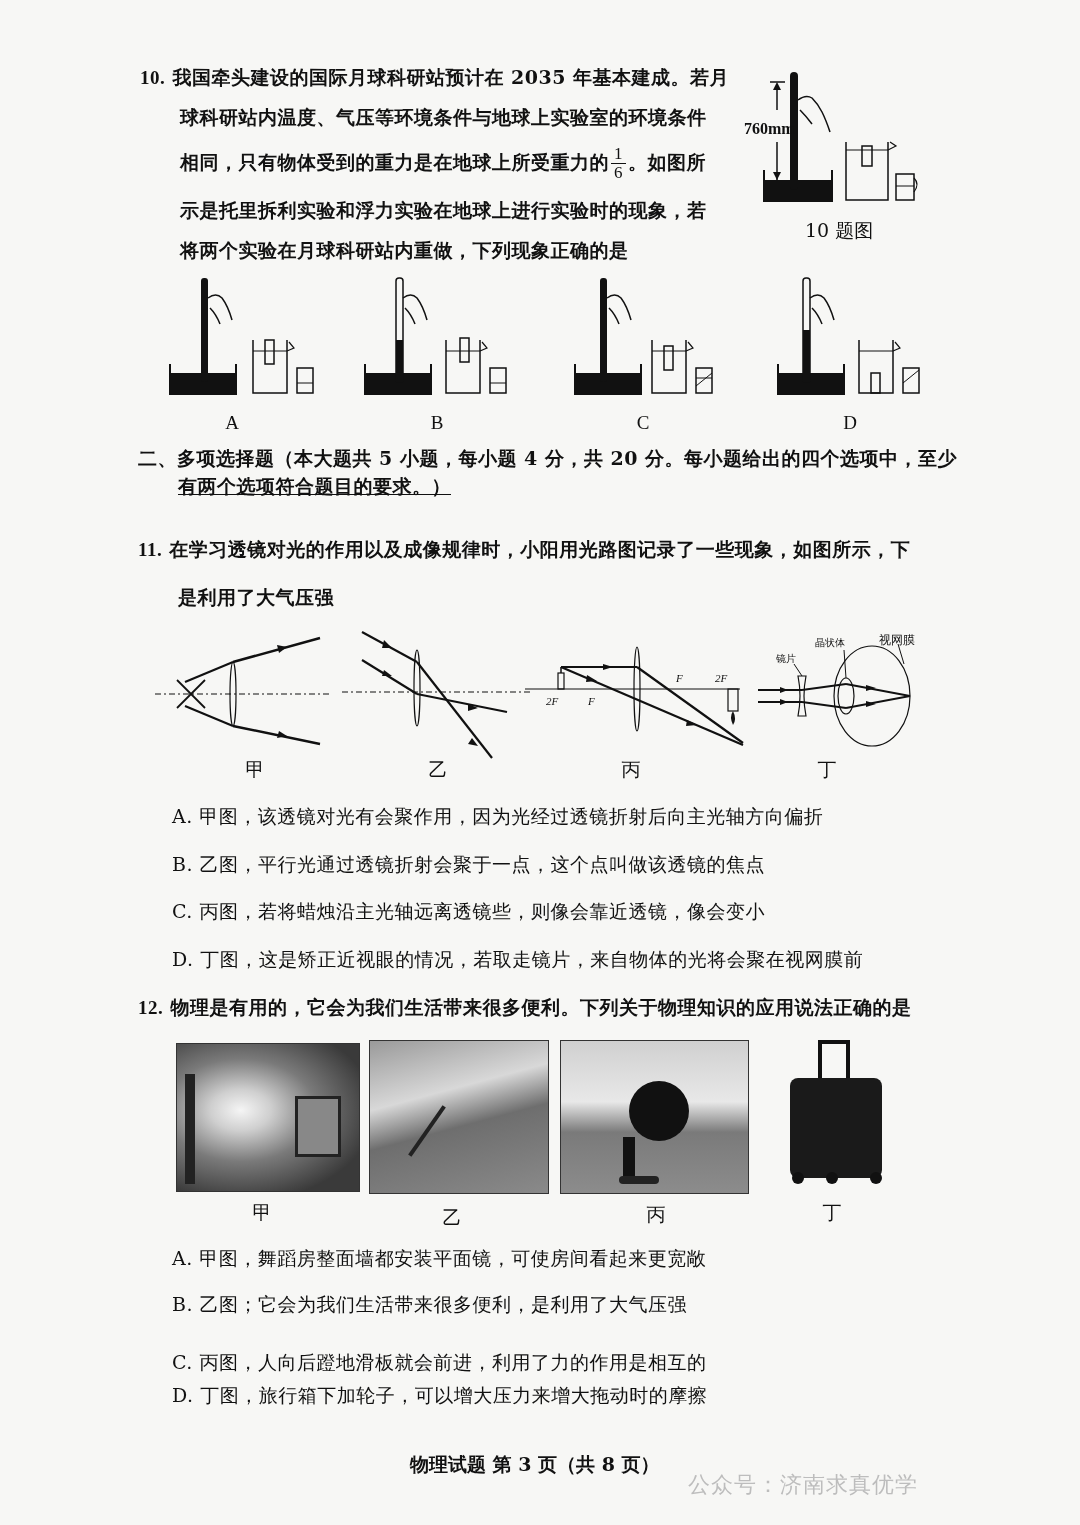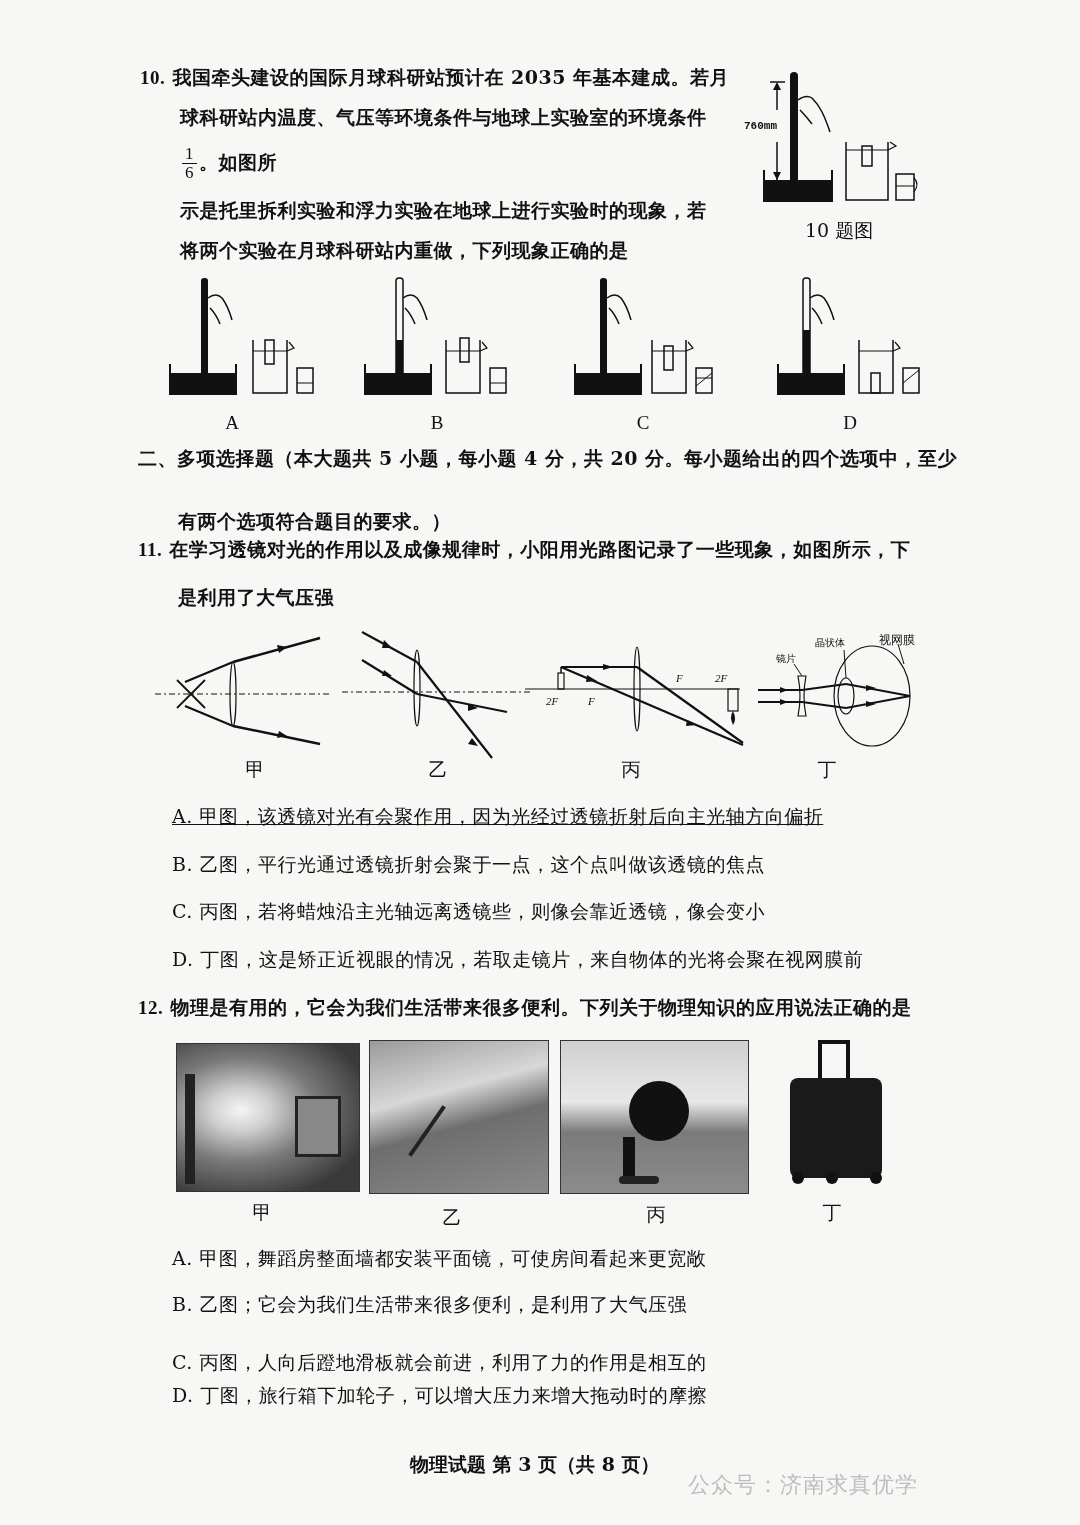--- a/index.html
+++ b/index.html
@@ -25,21 +25,21 @@
 </head>
 <body>
 
 <div>
   <div class="line" style="left:140px; top:64px;">
     <span class="qnum">10.</span>
     <span>我国牵头建设的国际月球科研站预计在 2035 年基本建成。若月</span>
   </div>
   <div class="line" style="left:180px; top:104px;text-align:right;">球科研站内温度、气压等环境条件与地球上实验室的环境条件</div>
   <div class="line" style="left:180px; top:145px;">
-    <span class="frac"><span class="num">1</span><span class="den">6</span></span><span>。如图所</span>
+    <span>相同，只有物体受到的重力是在地球上所受重力的</span><span class="frac"><span class="num">1</span><span class="den">6</span></span><span>。如图所</span>
   </div>
   <div class="line" style="left:180px; top:197px;">示是托里拆利实验和浮力实验在地球上进行实验时的现象，若</div>
   <div class="line" style="left:180px; top:237px;">将两个实验在月球科研站内重做，下列现象正确的是</div>
 
   <div>
     <svg width="200" height="140" style="left:740px; top:70px;">
 
       <line x1="30" y1="12" x2="45" y2="12" stroke="#111" stroke-width="1.5"></line>
       <line x1="37" y1="14" x2="37" y2="40" stroke="#111" stroke-width="1.5"></line>
       <polygon points="33,20 41,20 37,12" fill="#111"></polygon>
@@ -55,21 +55,21 @@
       <path d="M58,30 q8,-6 14,-2 q6,6 10,14 q4,8 8,20 M60,40 q6,6 12,14" stroke="#111" stroke-width="1.5" fill="none"></path>
 
       <path d="M106,72 L106,130 L148,130 L148,72" stroke="#111" stroke-width="1.5" fill="none"></path>
       <line x1="106" y1="80" x2="148" y2="80" stroke="#111" stroke-width="1.2"></line>
       <rect x="122" y="76" width="10" height="20" fill="none" stroke="#111" stroke-width="1.5"></rect>
       <path d="M148,80 L156,76 L150,72" stroke="#111" stroke-width="1.2" fill="none"></path>
       <rect x="156" y="104" width="18" height="26" fill="none" stroke="#111" stroke-width="1.5"></rect>
       <line x1="156" y1="116" x2="174" y2="116" stroke="#111" stroke-width="1"></line>
       <path d="M174,108 q6,6 0,14" stroke="#111" stroke-width="1.2" fill="none"></path>
     </svg>
-    <div class="abs" style="left:744px; top:120px; font-size:11px; font-weight:bold; font-family:Liberation Mono, monospace;">760mm</div>
+    <div class="abs" style="left:744px; top:120px; font-size:16px; font-weight:bold; font-family:Liberation Serif, serif;">760mm</div>
     <div class="abs" style="left:805px; top:218px; font-size:19px;">10 题图</div>
   </div>
 
   <div>
 
     <svg width="170" height="120" style="left:165px; top:278px;">
       <rect x="5" y="95" width="66" height="22" fill="#111"></rect>
       <line x1="5" y1="86" x2="5" y2="117" stroke="#111" stroke-width="2"></line>
       <line x1="71" y1="86" x2="71" y2="117" stroke="#111" stroke-width="2"></line>
       <rect x="36" y="0" width="7" height="104" rx="3" fill="#111"></rect>
@@ -128,21 +128,21 @@
     </svg>
     <div class="cap" style="left:202px; top:412px; font-family:'Liberation Serif',serif;">A</div>
     <div class="cap" style="left:407px; top:412px; font-family:'Liberation Serif',serif;">B</div>
     <div class="cap" style="left:613px; top:412px; font-family:'Liberation Serif',serif;">C</div>
     <div class="cap" style="left:820px; top:412px; font-family:'Liberation Serif',serif;">D</div>
   </div>
 </div>
 
 <div>
   <div class="line" style="left:138px; top:445px;">二、多项选择题（本大题共 5 小题，每小题 4 分，共 20 分。每小题给出的四个选项中，至少</div>
-  <div class="line" style="left:178px; top:508px;">有两个选项符合题目的要求。）</div>
+  <div class="line" style="left:178px; top:473px;text-decoration:underline;">有两个选项符合题目的要求。）</div>
 </div>
 
 <div>
   <div class="line" style="left:138px; top:536px;">
     <span class="qnum">11.</span>
     <span>在学习透镜对光的作用以及成像规律时，小阳用光路图记录了一些现象，如图所示，下</span>
   </div>
   <div class="line" style="left:178px; top:584px;">是利用了大气压强</div>
 
   <svg width="180" height="110" style="left:155px; top:640px;">
@@ -210,21 +210,21 @@
   </svg>
   <div class="abs" style="left:776px; top:652px; font-size:10px; font-family:'DejaVu Sans',sans-serif;">镜片</div>
   <div class="abs" style="left:815px; top:636px; font-size:10px; font-family:'DejaVu Sans',sans-serif;">晶状体</div>
   <div class="abs" style="left:879px; top:632px; font-size:12px; font-family:'DejaVu Sans',sans-serif;">视网膜</div>
 
   <div class="cap" style="left:225px; top:757px;">甲</div>
   <div class="cap" style="left:408px; top:757px;">乙</div>
   <div class="cap" style="left:601px; top:757px;">丙</div>
   <div class="cap" style="left:797px; top:757px;">丁</div>
 
-  <div class="line opt" style="left:172px; top:803px;text-decoration:underline;">A. 甲图，该透镜对光有会聚作用，因为光经过透镜折射后向主光轴方向偏折</div>
+  <div class="line opt" style="left:172px; top:803px;">A. 甲图，该透镜对光有会聚作用，因为光经过透镜折射后向主光轴方向偏折</div>
   <div class="line opt" style="left:172px; top:851px;">B. 乙图，平行光通过透镜折射会聚于一点，这个点叫做该透镜的焦点</div>
   <div class="line opt" style="left:172px; top:898px;">C. 丙图，若将蜡烛沿主光轴远离透镜些，则像会靠近透镜，像会变小</div>
   <div class="line opt" style="left:172px; top:946px;">D. 丁图，这是矫正近视眼的情况，若取走镜片，来自物体的光将会聚在视网膜前</div>
 </div>
 
 <div>
   <div class="line" style="left:138px; top:994px;">
     <span class="qnum">12.</span>
     <span>物理是有用的，它会为我们生活带来很多便利。下列关于物理知识的应用说法正确的是</span>
   </div>

